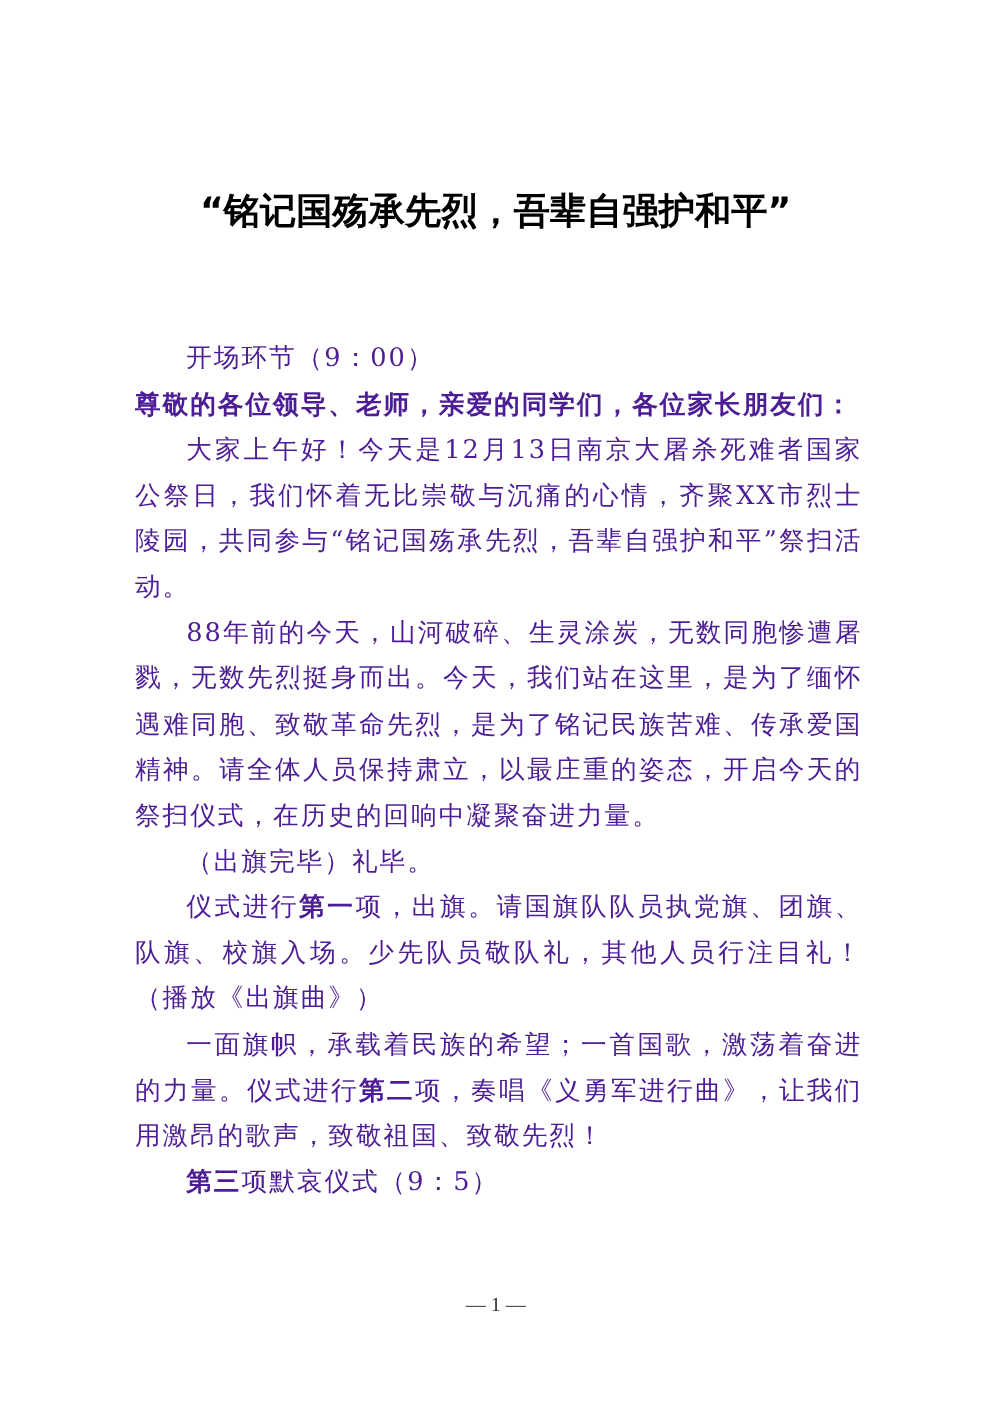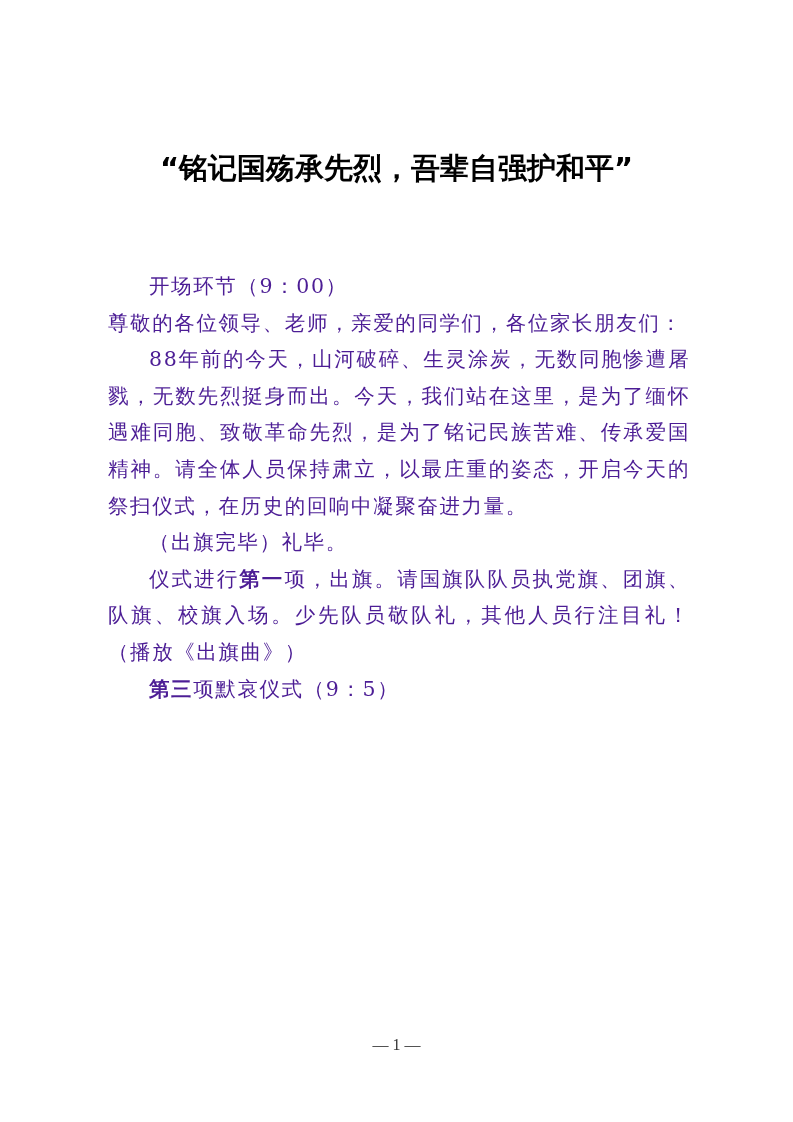--- a/index.html
+++ b/index.html
@@ -7,36 +7,38 @@
     .page { position: absolute; left: 0; top: 0; width: 679px; height: 1122px; background: #fff; }
     .title { position: absolute; left: 0; width: 793px; text-align: center;
       font-family: "DejaVu Sans", "Liberation Sans", sans-serif; font-weight: bold;
       font-size: 29px; line-height: 44px; color: #000; }
     .title .l1 { display: block; padding-right: 0px; }
     .title .l2 { display: block; padding-left: 40px; }
     .body { position: absolute; left: 108px; top: 268px; width: 582px;
       font-family: "DejaVu Serif", "Liberation Serif", serif; font-size: 20.5px;
       line-height: 36.6px; color: #4c1d95; letter-spacing: 1.6px; text-align: justify; }
     .p { margin: 0; text-indent: 2em; }
-    .p.noindent { text-indent: 0; }
+    .p.noindent { text-indent: 0; font-weight: bold; }
     .b { font-weight: bold; font-family: "DejaVu Sans", "Liberation Sans", sans-serif; }
     .footer { position: absolute; top: 1036px; left: 0; width: 793px; text-align: center;
       font-family: "Liberation Serif", serif; font-size: 16px; color: #333; }
   </style>
 </head>
 <body>
 
 <div class="page">
   <div class="title" style="top:146px;">
     <span class="l1">“铭记国殇承先烈，吾辈自强护和平”</span>
   </div>
 
   <div class="body">
     <p class="p">开场环节（9：00）</p>
     <p class="p noindent">尊敬的各位领导、老师，亲爱的同学们，各位家长朋友们：</p>
+    <p class="p">大家上午好！今天是12月13日南京大屠杀死难者国家公祭日，我们怀着无比崇敬与沉痛的心情，齐聚XX市烈士陵园，共同参与“铭记国殇承先烈，吾辈自强护和平”祭扫活动。</p>
     <p class="p">88年前的今天，山河破碎、生灵涂炭，无数同胞惨遭屠戮，无数先烈挺身而出。今天，我们站在这里，是为了缅怀遇难同胞、致敬革命先烈，是为了铭记民族苦难、传承爱国精神。请全体人员保持肃立，以最庄重的姿态，开启今天的祭扫仪式，在历史的回响中凝聚奋进力量。</p>
     <p class="p">（出旗完毕）礼毕。</p>
     <p class="p"><span>仪式进行</span><span class="b">第一</span><span>项，出旗。请国旗队队员执党旗、团旗、队旗、校旗入场。少先队员敬队礼，其他人员行注目礼！（播放《出旗曲》）</span></p>
+    <p class="p"><span>一面旗帜，承载着民族的希望；一首国歌，激荡着奋进的力量。仪式进行</span><span class="b">第二</span><span>项，奏唱《义勇军进行曲》，让我们用激昂的歌声，致敬祖国、致敬先烈！</span></p>
     <p class="p"><span class="b">第三</span><span>项默哀仪式（9：5）</span></p>
   </div>
 
   <div class="footer">— 1 —</div>
 </div>
 
 </body></html>

